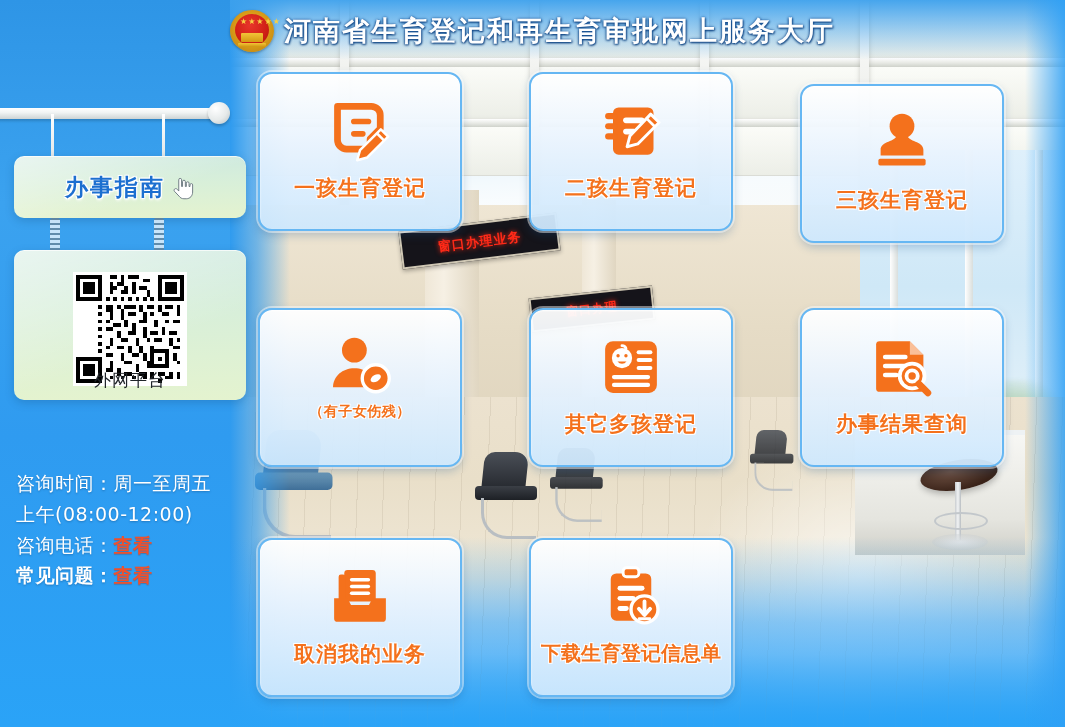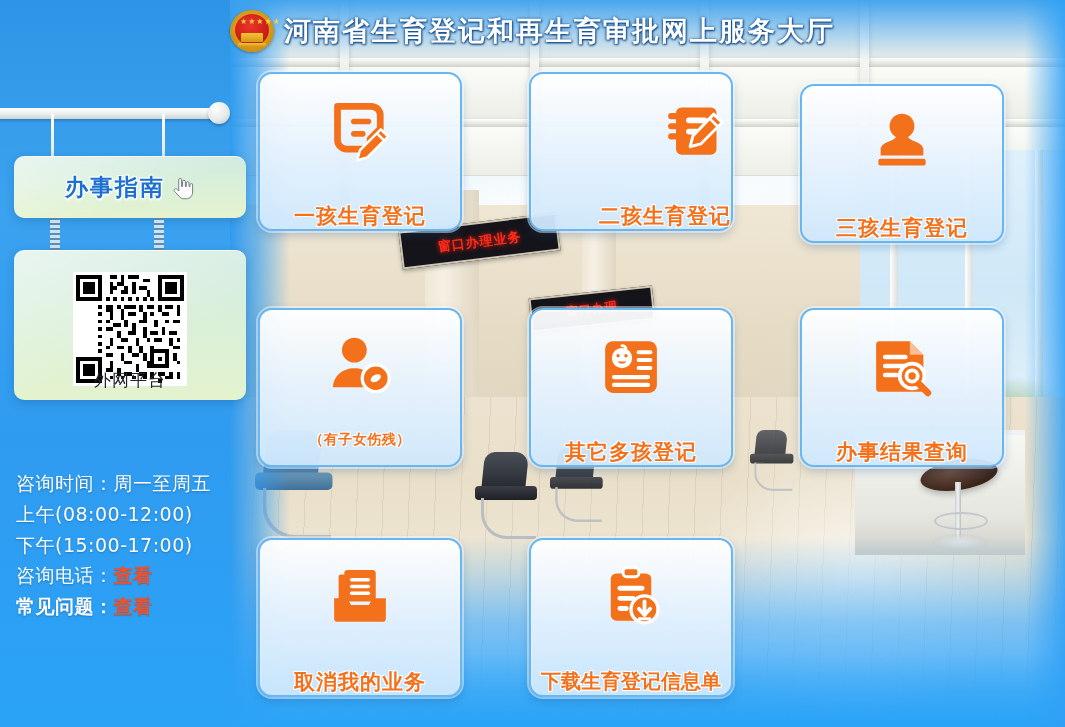--- a/index.html
+++ b/index.html
@@ -356,21 +356,20 @@
       0 0 0 2px rgba(255,255,255,0.45),
       0 4px 10px rgba(18,80,140,0.28),
       inset 0 1px 2px rgba(255,255,255,0.95);
     display: flex;
     flex-direction: column;
     align-items: center;
     justify-content: flex-start;
     cursor: pointer;
     box-sizing: border-box;
     padding-top: 20px;
-    gap: 28px;
   }
   .card .icon {
     width: 74px; height: 74px;
     flex: none;
     display: flex; align-items: center; justify-content: center;
   }
   .card .icon svg { display: block; }
   .card .label {
     margin-top: 6px;
     font-size: 21px;
@@ -390,21 +389,21 @@
     letter-spacing: 0.5px;
     white-space: nowrap;
     text-shadow:
       -1px -1px 0 rgba(255,255,255,0.9), 1px -1px 0 rgba(255,255,255,0.9),
       -1px  1px 0 rgba(255,255,255,0.9), 1px  1px 0 rgba(255,255,255,0.9);
   }
   .card.wide-label .label { font-size: 20px; letter-spacing: 0px; }
 
   
   .c0 { left: 0px;   top: 0px; }
-  .c1 { left: 271px; top: 0px; align-items: flex-end; }
+  .c1 { left: 271px; top: 0px; }
   .c2 { left: 542px; top: 12px; }
   .c3 { left: 0px;   top: 236px; }
   .c4 { left: 271px; top: 236px; }
   .c5 { left: 542px; top: 236px; }
   .c6 { left: 0px;   top: 466px; }
   .c7 { left: 271px; top: 466px; }
 </style>
 </head>
 <body>
 
@@ -634,21 +633,20 @@
               <rect x="24" y="27" width="1" height="1"></rect>
           </g>
         </svg>
       </div>
       <div class="qr-caption">外网平台</div>
     </div>
 
     <div class="info">
       <div class="row">咨询时间：周一至周五</div>
       <div class="row">上午(08:00-12:00)</div>
-      <div class="row">下午(15:00-17:00)</div>
       <div class="row"><span>咨询电话：</span><span class="lnk">查看</span></div>
       <div class="row bold"><span>常见问题：</span><span class="lnk">查看</span></div>
     </div>
   </div>
 
   <div class="grid">
 
     <div class="card c0">
       <span class="icon">
         <svg viewBox="0 0 64 64" width="72" height="72">

